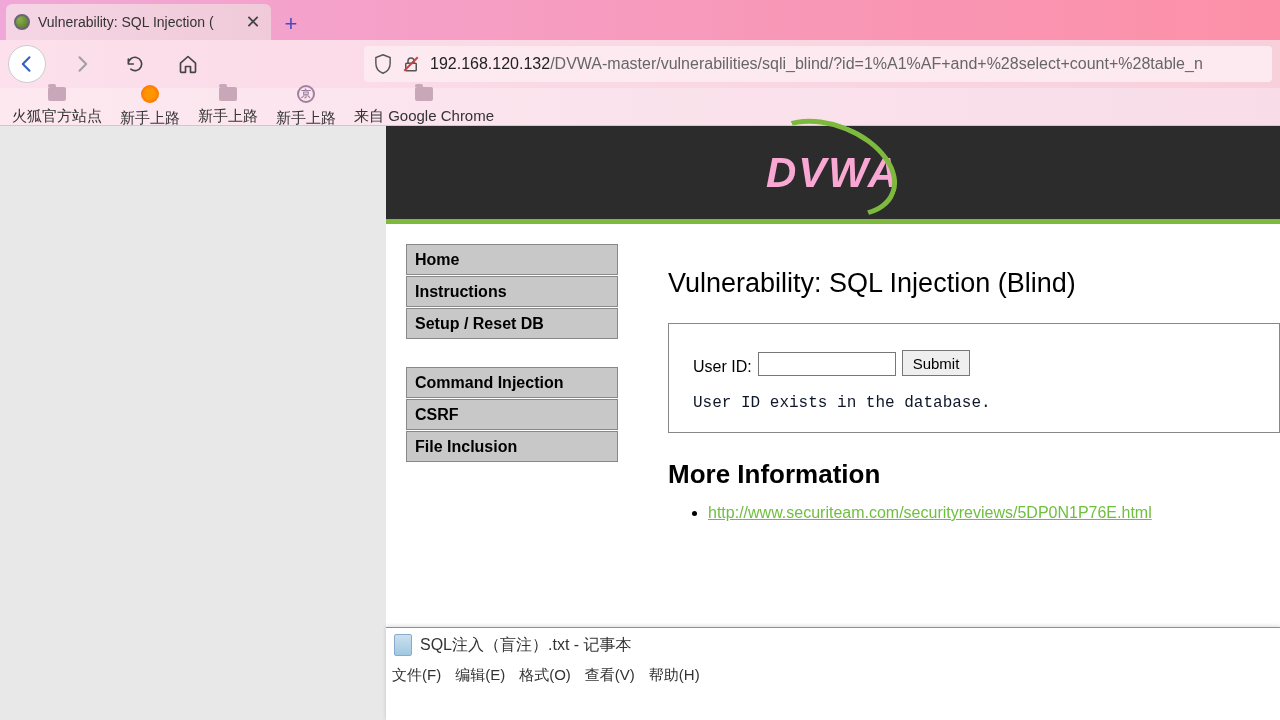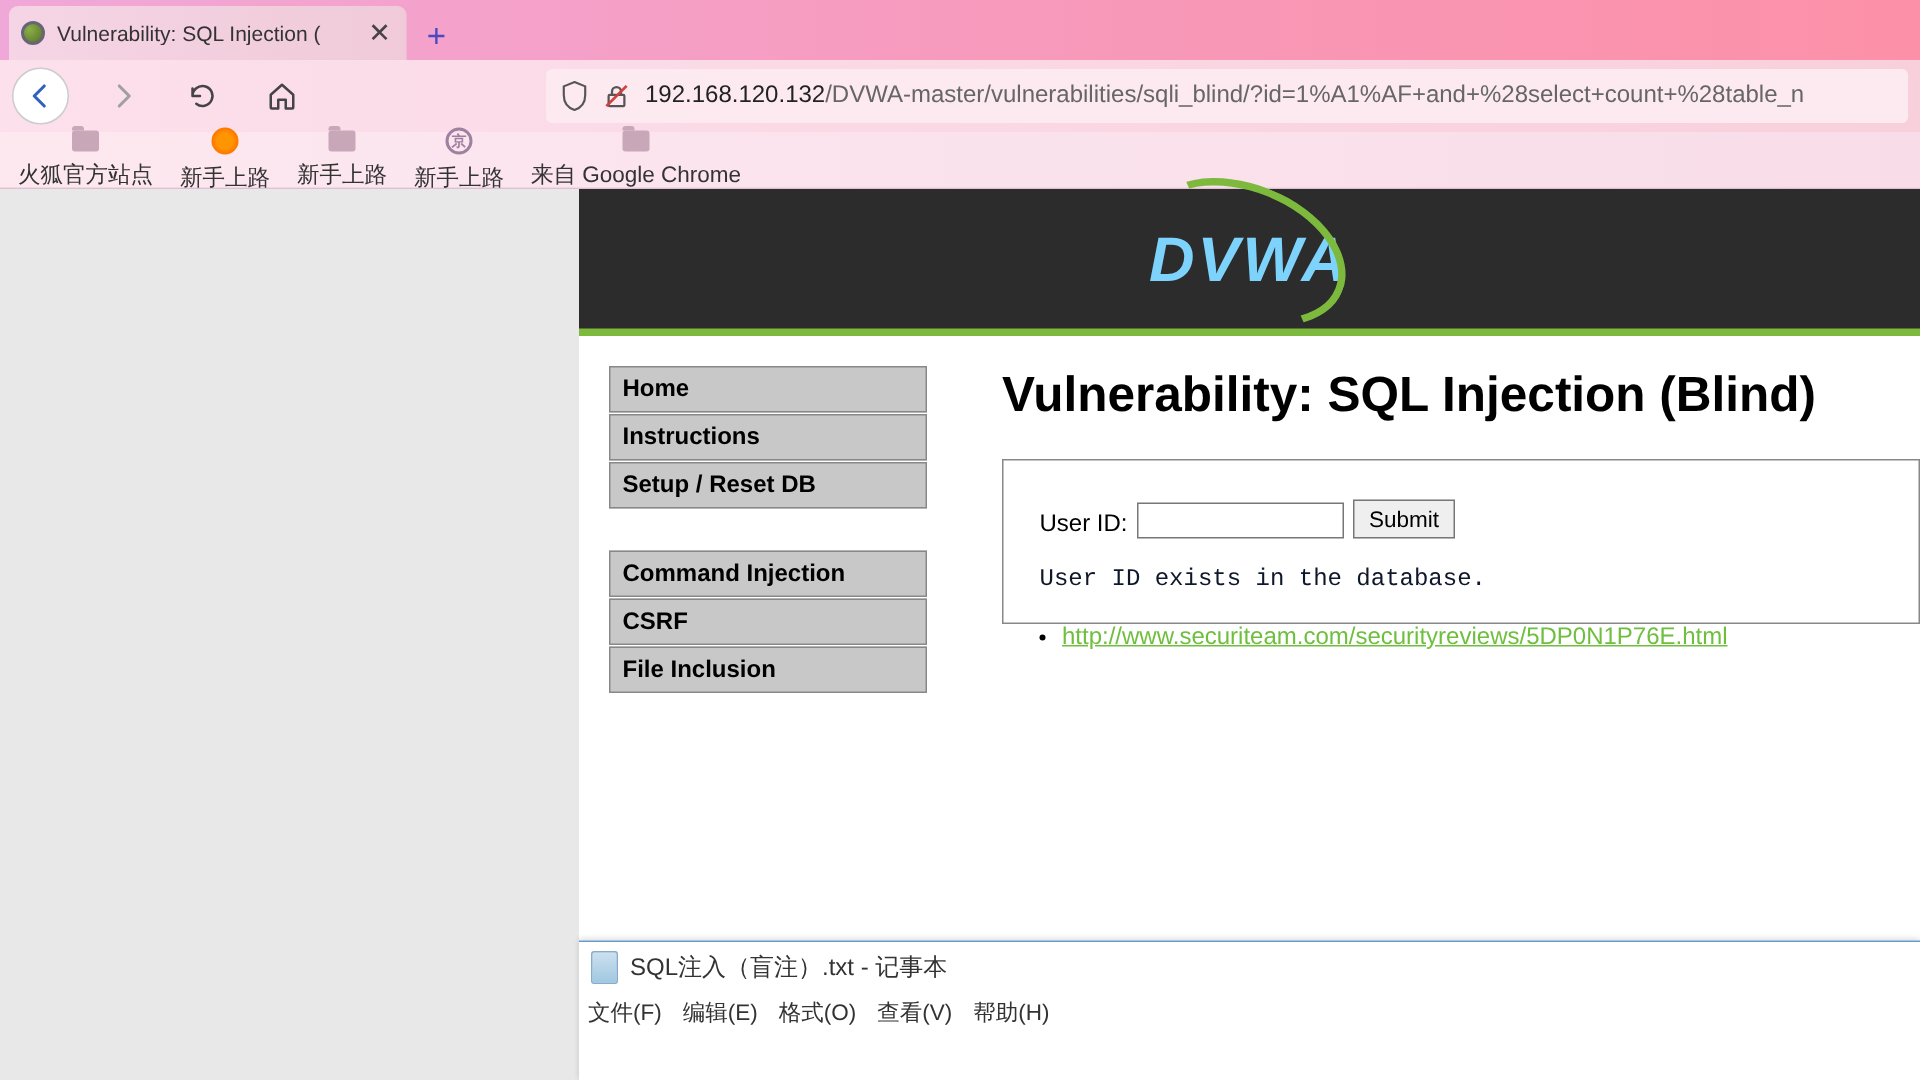--- a/index.html
+++ b/index.html
@@ -28,30 +28,30 @@
 .folder-ico { width: 18px; height: 14px; background: #c8a8b8; border-radius: 2px; position: relative; }
 .folder-ico::before { content: ""; position: absolute; top: -3px; left: 0; width: 8px; height: 3px; background: #c8a8b8; border-radius: 2px 2px 0 0; }
 .ff-ico { width: 18px; height: 18px; background: radial-gradient(circle at 50% 50%,#ff9500 40%,#ff5500 100%); border-radius: 50%; }
 .jd-ico { width: 18px; height: 18px; border: 2px solid #a080a0; border-radius: 50%; display: flex; align-items: center; justify-content: center; font-size: 10px; color: #a080a0; font-weight: bold; }
 
 
 .content-area { position: absolute; top: 126px; left: 0; right: 0; bottom: 0; background: #fff; }
 .left-gutter { position: absolute; top: 0; left: 0; width: 386px; height: 100%; background: #e8e8e8; }
 .dvwa-page { position: absolute; top: 0; left: 386px; right: 0; }
 .dvwa-header { height: 98px; background: #2c2c2c; display: flex; align-items: center; justify-content: center; border-bottom: 5px solid #7db93d; }
-.dvwa-logo { font-size: 42px; font-weight: 900; color: #7dd3fc; font-style: italic; letter-spacing: 2px; position: relative; }
+.dvwa-logo { font-size: 42px; font-weight: 900; color: #f9a8d4; font-style: italic; letter-spacing: 2px; position: relative; }
 .dvwa-logo .swoosh { position: absolute; width: 140px; height: 90px; border: 5px solid #7db93d; border-radius: 50%; border-left-color: transparent; border-bottom-color: transparent; top: -26px; left: -6px; transform: rotate(22deg); }
 
 .dvwa-body { display: flex; padding: 20px 0 0 20px; background: #fff; gap: 50px; }
 .side-menu { width: 212px; flex-shrink: 0; }
 .menu-group { margin-bottom: 28px; }
 .menu-item { height: 31px; background: #c8c8c8; border: 1px solid #888; margin-bottom: 1px; padding-left: 8px; display: flex; align-items: center; font-size: 16px; font-weight: bold; cursor: pointer; }
 
 .main-col { flex: 1; }
-.main-col h1 { font-size: 33px; font-weight: bold; margin-bottom: 24px; }
+.main-col h1 { font-size: 27px; font-weight: normal; margin-bottom: 24px; margin-top: 24px; }
 .form-box { border: 1px solid #888; padding: 26px 24px 20px; }
 .form-row { display: flex; align-items: flex-end; gap: 6px; font-size: 16px; margin-bottom: 18px; }
 .form-row input[type=text] { width: 138px; height: 24px; border: 1px solid #777; background: #fff; padding: 0 2px; }
 .form-row button { height: 26px; padding: 0 10px; border: 1px solid #777; background: #efefef; font-size: 15px; cursor: pointer; }
 .status-msg { font-family: "Courier New", monospace; color: #0f172a; font-size: 16px; }
 .main-col h2 { font-size: 26px; font-weight: bold; margin: 26px 0 14px; }
 .info-list { padding-left: 40px; font-size: 16px; }
 .info-list li a { color: #6fbf3f; text-decoration: underline; }
 
 
@@ -156,20 +156,21 @@
       <div class="main-col">
         <h1>Vulnerability: SQL Injection (Blind)</h1>
         <div class="form-box">
           <div class="form-row">
             <span>User ID:</span>
             <input type="text" value="" style="">
             <button>Submit</button>
           </div>
           <div class="status-msg">User ID exists in the database.</div>
         </div>
+        <h2>More Information</h2>
         <ul class="info-list">
           <li><a href="#">http://www.securiteam.com/securityreviews/5DP0N1P76E.html</a></li>
         </ul>
       </div>
     </div>
   </div>
 
   <div class="notepad">
     <div class="np-title">
       <span class="np-ico"></span>

